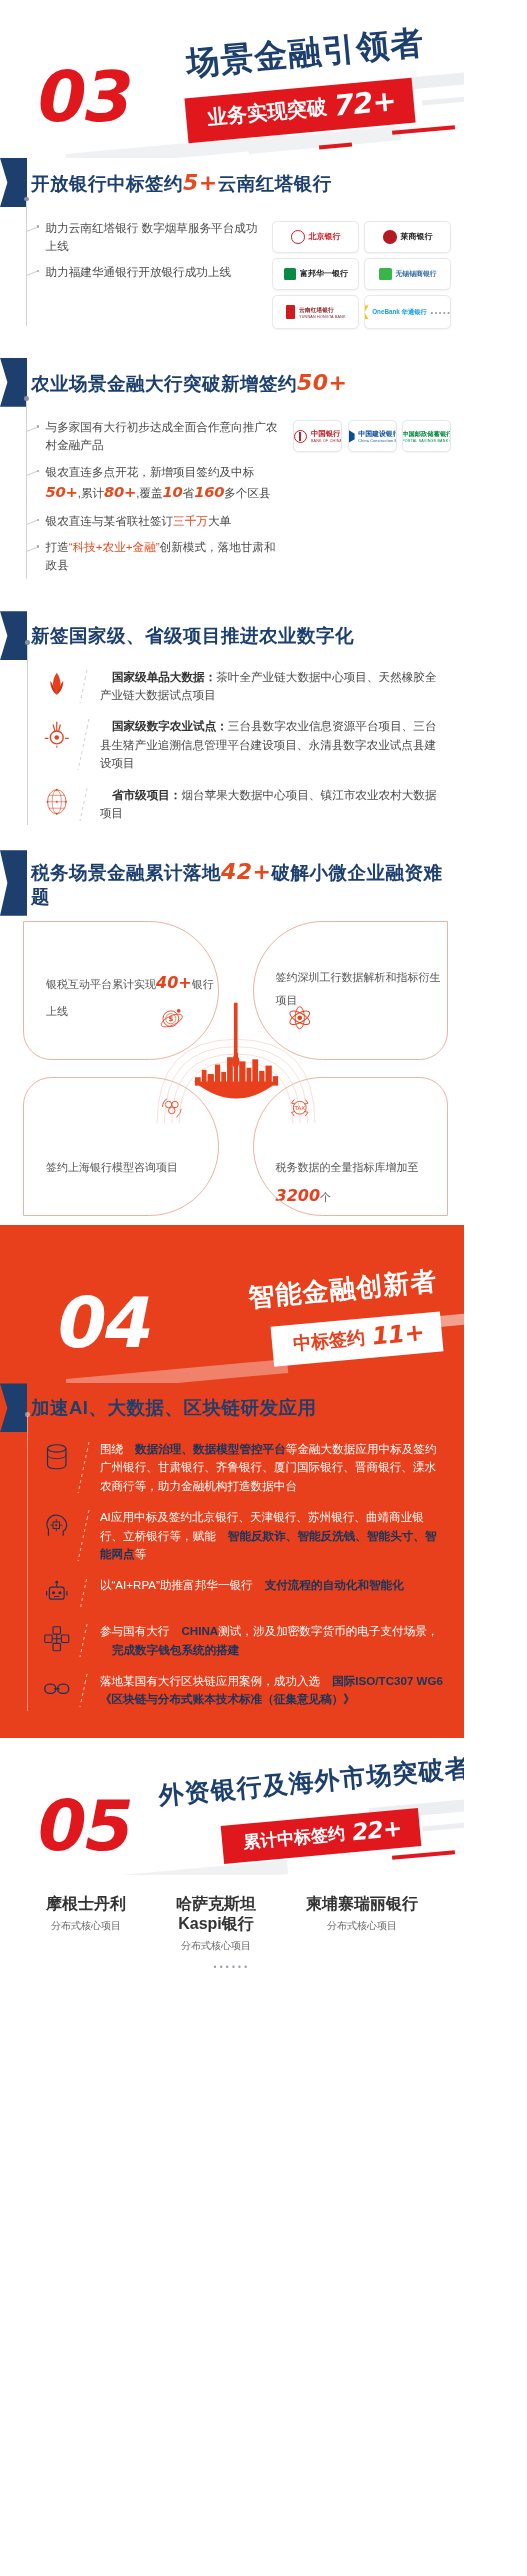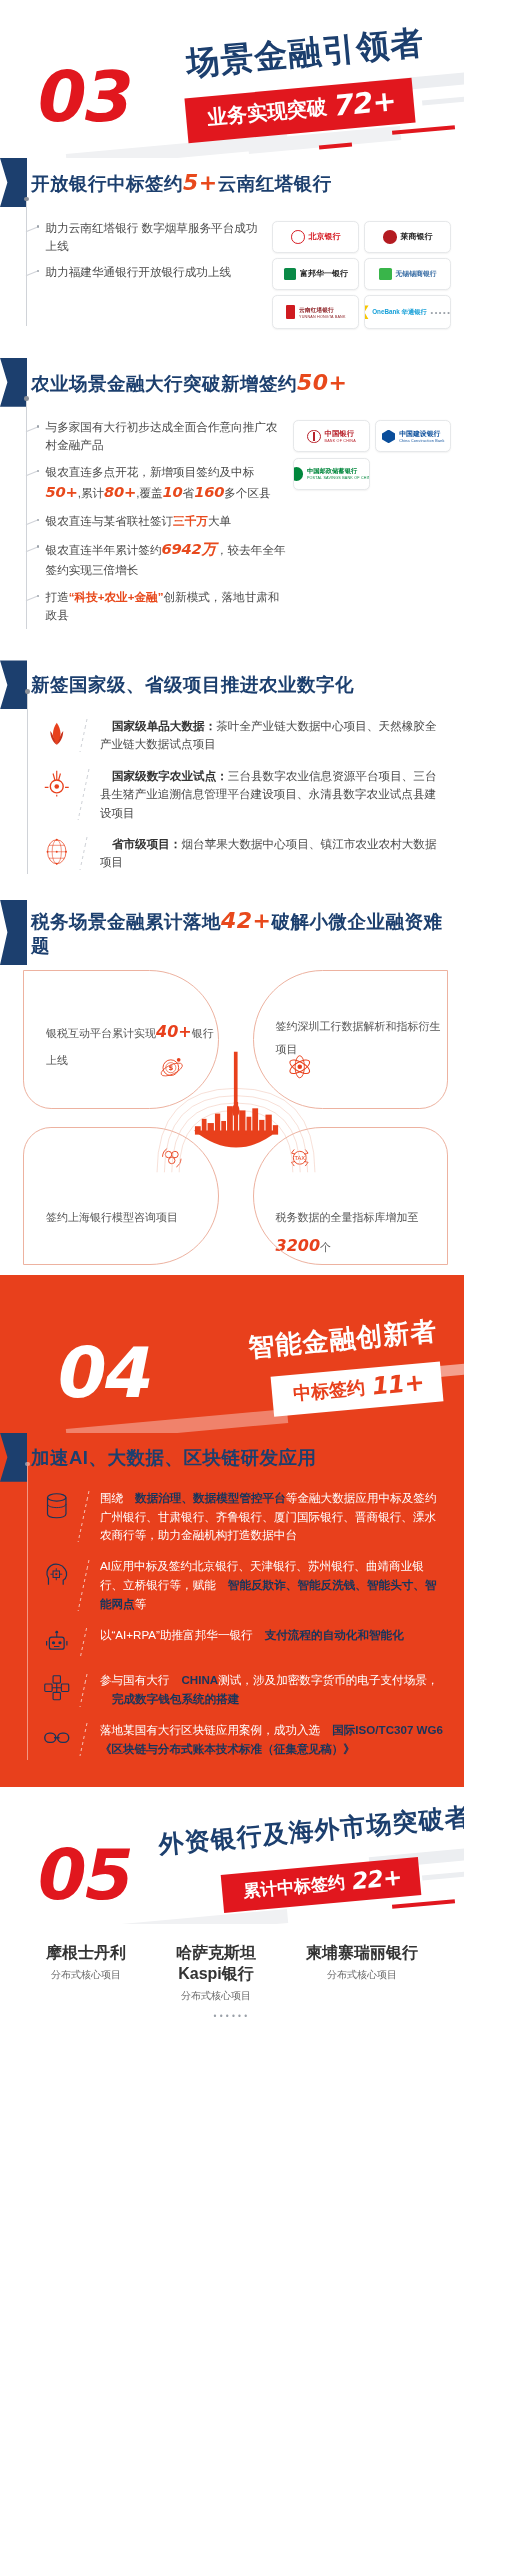--- a/index.html
+++ b/index.html
@@ -105,29 +105,29 @@
   .bullet{position:relative;display:flex;gap:6.3px;margin-bottom:8.4px;}
   .bullet .dot{
     flex:0 0 auto;width:2.6px;height:2.6px;border-radius:50%;background:#9aa0a8;margin-top:6.9px;
     position:relative;
   }
   .bullet .dot:before{
     content:"";position:absolute;left:-11.6px;top:1.6px;width:11.6px;height:0.5px;background:#d0d3d8;
     transform:rotate(-22deg);transform-origin:right center;
   }
   .bullet .txt{font-size:11.6px;line-height:1.55;color:#4a4a4a;}
-  .hl{color:#e8491c;font-weight:bold;text-align:center;}
+  .hl{color:#e8491c;font-weight:normal;text-align:center;}
   .hl-num{color:#e8491c;font-weight:bold;font-family:"DejaVu Sans",sans-serif;font-size:14.8px;font-style:italic;letter-spacing:-0.3px;}
 
   
   .logogrid{
     flex:0 0 179px;display:grid;grid-template-columns:1fr 1fr;gap:5.3px;align-content:start;
     padding-top:2.1px;
   }
-  .logogrid.single{grid-template-columns:1fr 1fr;flex-basis:158px;}
+  .logogrid.single{grid-template-columns:1fr 1fr 1fr;flex-basis:158px;}
   .logocard{
     background:#fff;border:0.5px solid #e6e8ea;border-radius:5.3px;height:32px;
     display:flex;align-items:center;justify-content:center;gap:3.7px;
     box-shadow:0 0.5px 1.6px rgba(0,0,0,.05);padding:0 4.2px;overflow:hidden;
   }
   .logocard.tall{height:34px;}
   .logocard .lmark{flex:0 0 auto;}
   .logocard .ltext{font-size:8px;font-weight:bold;white-space:nowrap;}
   .logocard .lsub{font-size:3.7px;letter-spacing:0.2px;display:block;font-weight:normal;}
   .ellipsis{font-size:7.4px;color:#9aa0a8;letter-spacing:1.6px;}
@@ -294,24 +294,20 @@
             <span class="dot"></span>
             <span class="txt"><span>与多家国有大行初步达成全面合作意向推广农村金融产品</span></span>
           </div>
           <div class="bullet">
             <span class="dot"></span>
             <span class="txt"><span>银农直连多点开花，新增项目签约及中标</span><span class="hl-num">50+</span><span>,累计</span><span class="hl-num">80+</span><span>,覆盖</span><span class="hl-num">10</span><span>省</span><span class="hl-num">160</span><span>多个区县</span></span>
           </div>
           <div class="bullet">
             <span class="dot"></span>
             <span class="txt"><span>银农直连与某省联社签订</span><span class="hl">三千万</span><span>大单</span></span>
-          </div>
-          <div class="bullet">
-            <span class="dot"></span>
-            <span class="txt"><span>银农直连半年累计签约</span><span class="hl-num">6942万</span><span>，较去年全年签约实现三倍增长</span></span>
           </div>
           <div class="bullet">
             <span class="dot"></span>
             <span class="txt"><span>打造</span><span class="hl">“科技+农业+金融”</span><span>创新模式，落地甘肃和政县</span></span>
           </div>
         </div>
       <div class="logogrid single">
         <div class="logocard">
           <span class="mk mk-boc lmark"></span>
           <span class="ltext" style="color:#b8222b;font-size:7.4px">

